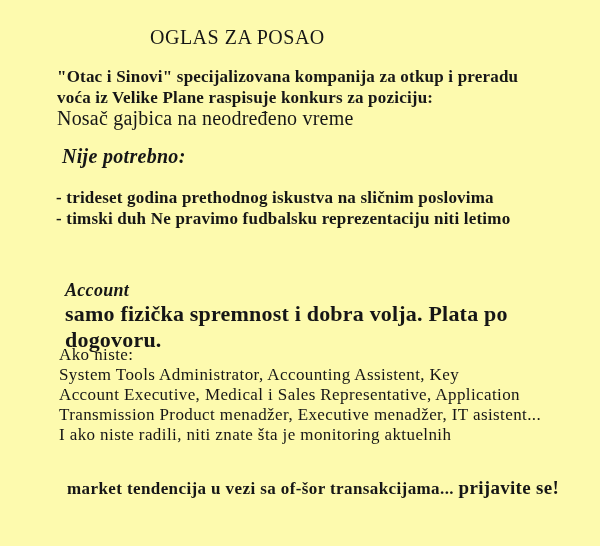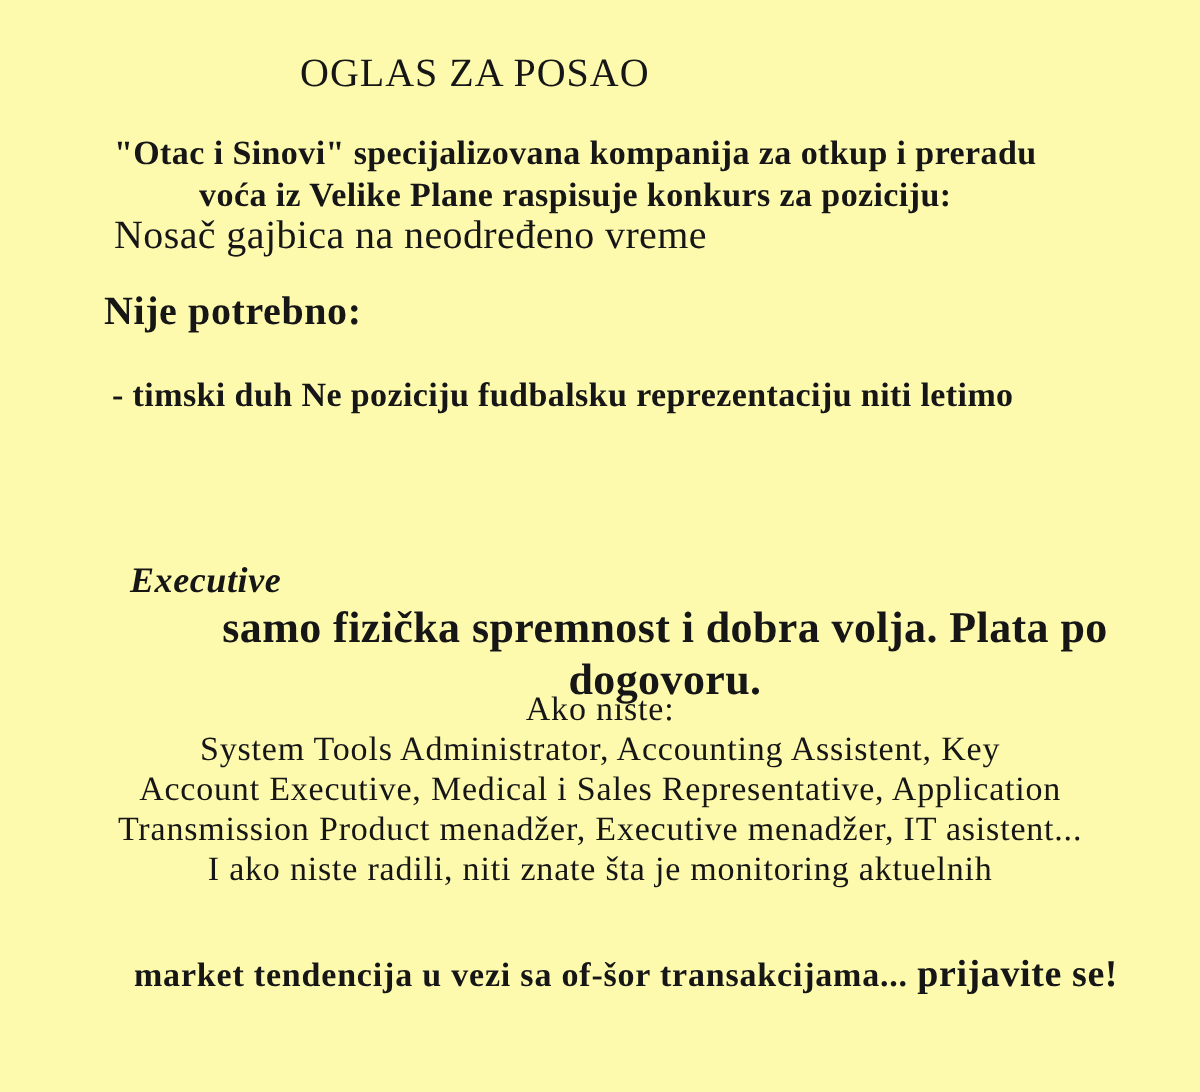--- a/index.html
+++ b/index.html
@@ -5,21 +5,21 @@
   html, body { margin: 0; padding: 0; }
   body {
     width: 600px;
     height: 546px;
     background: #fdfaae;
     position: relative;
     overflow: hidden;
     font-family: "Liberation Serif", serif;
     color: #161616;
   }
-  .abs { position: absolute; text-align: center; }
+  .abs { position: absolute; }
 
   .title {
     left: 150px; top: 26px;
     font-size: 20px;
     font-weight: normal;
     letter-spacing: 0.5px;
     margin: 0;
   }
 
   .intro {
@@ -32,23 +32,24 @@
   .intro .line { display: block; }
 
   .position-title {
     left: 57px; top: 107px;
     font-size: 20px;
     font-weight: normal;
     letter-spacing: 0.2px;
   }
 
   .nr-heading {
-    left: 52px; top: 145px;
+    left: 62px; top: 145px;
     font-size: 20px;
     font-weight: bold;
+    font-style: italic;
     margin: 0;
     letter-spacing: 0.3px;
   }
 
   .nr-list {
     left: 56px; top: 188px;
     font-size: 17px;
     font-weight: bold;
     line-height: 20.5px;
     letter-spacing: 0.2px;
@@ -105,24 +106,25 @@
 <div class="abs intro">
   <span class="line">"Otac i Sinovi" specijalizovana kompanija za otkup i preradu</span>
   <span class="line">voća iz Velike Plane raspisuje konkurs za poziciju:</span>
 </div>
 
 <div class="abs position-title">Nosač gajbica na neodređeno vreme</div>
 
 <div class="abs nr-heading">Nije potrebno:</div>
 
 <div class="abs nr-list">
-  <span class="line">- timski duh Ne poziciju fudbalsku reprezentaciju niti letimo</span>
+  <span class="line">- trideset godina prethodnog iskustva na sličnim poslovima</span>
+  <span class="line">- timski duh Ne pravimo fudbalsku reprezentaciju niti letimo</span>
 </div>
 
-<div class="abs req-heading">Executive</div>
+<div class="abs req-heading">Account</div>
 
 <div class="abs req-text">samo fizička spremnost i dobra volja. Plata po dogovoru.</div>
 
 <div class="abs ako-block">
   <span class="line">Ako niste:</span>
   <span class="line">System Tools Administrator, Accounting Assistent, Key</span>
   <span class="line">Account Executive, Medical i Sales Representative, Application</span>
   <span class="line">Transmission Product menadžer, Executive menadžer, IT asistent...</span>
   <span class="line">I ako niste radili, niti znate šta je monitoring aktuelnih</span>
 </div>

